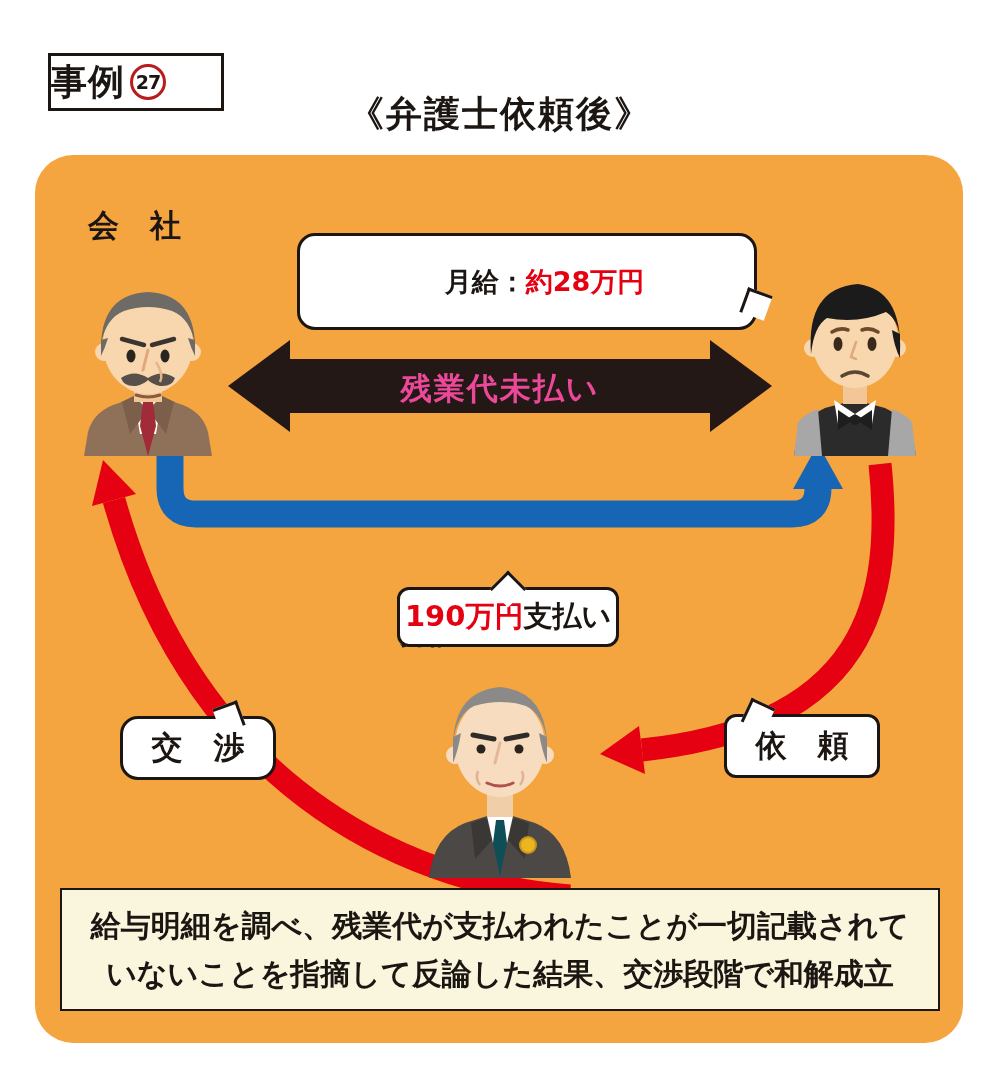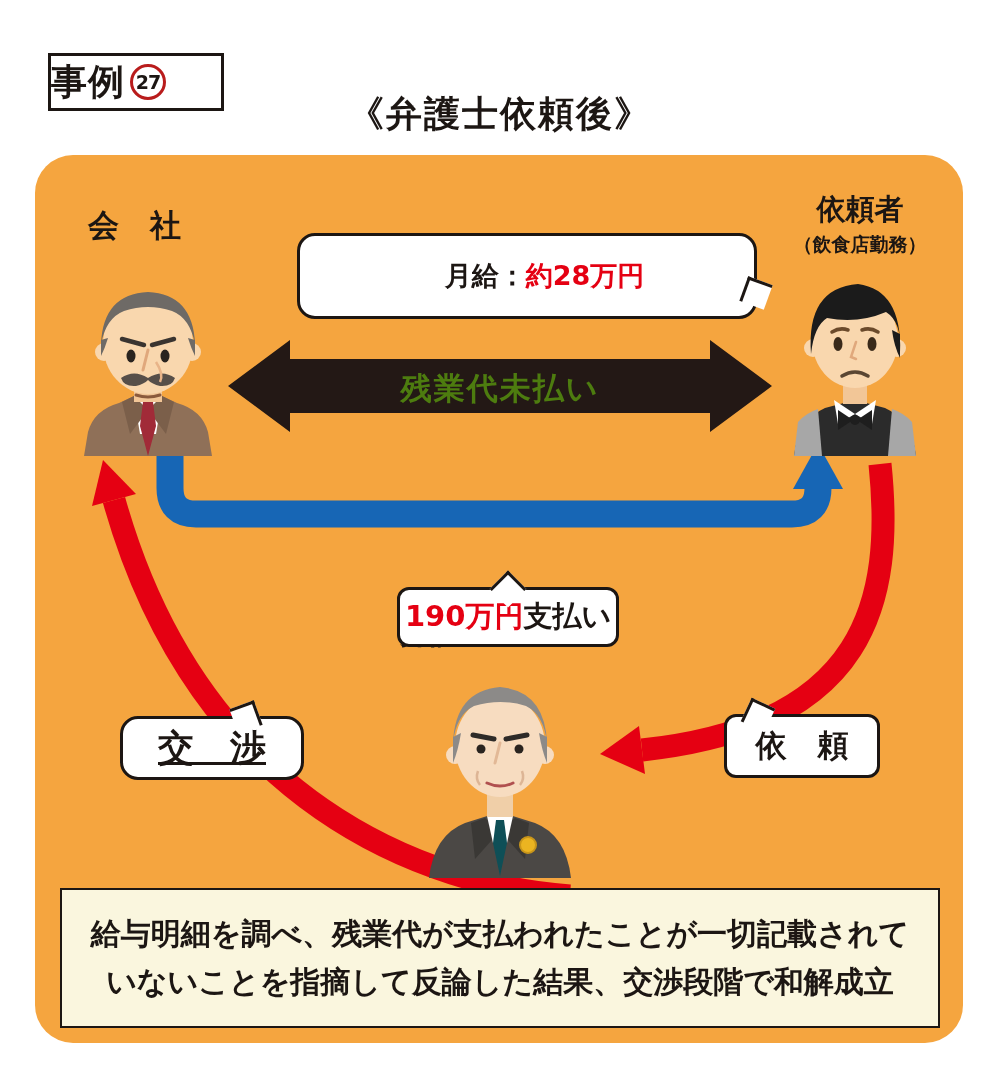--- a/index.html
+++ b/index.html
@@ -40,37 +40,37 @@
   
   .avatar { position:absolute; z-index:2; }
   
   .bubble {
     position:absolute; background:#ffffff; border:3.5px solid #1c1613;
     z-index:3; display:flex; flex-direction:column; align-items:center; justify-content:center;
   }
   .tail {
     position:absolute; width:26px; height:26px; background:#ffffff;
   }
-  .info-bubble { left:297px; top:233px; width:460px; height:86px; border-radius:18px; font-size:27px; line-height:1.45;padding-left:35px; }
+  .info-bubble { left:297px; top:233px; width:460px; height:97px; border-radius:18px; font-size:27px; line-height:1.45;padding-left:35px; }
   .info-bubble .tail { right:-15px; bottom:10px; transform:rotate(-70deg); border-top:3.5px solid #1c1613; border-right:3.5px solid #1c1613; }
   .red-text { color:#E50012; }
   .pay-bubble { left:397px; top:546px; width:222px; height:60px; border-radius:12px; font-size:29px;margin-top:41px; }
   .pay-bubble .tail { left:44%; top:-14px; transform:rotate(45deg); border-top:3.5px solid #1c1613; border-left:3.5px solid #1c1613; }
-  .nego-bubble { left:120px; top:716px; width:184px; height:64px; border-radius:18px; font-size:36px;text-decoration:underline; }
+  .nego-bubble { left:120px; top:716px; width:156px; height:64px; border-radius:18px; font-size:31px; }
   .nego-bubble .tail { left:62%; top:-15px; transform:rotate(70deg); border-top:3.5px solid #1c1613; border-left:3.5px solid #1c1613; }
   .req-bubble { left:724px; top:714px; width:156px; height:64px; border-radius:12px; font-size:31px; }
   .req-bubble .tail { left:12%; top:-15px; transform:rotate(25deg); border-top:3.5px solid #1c1613; border-left:3.5px solid #1c1613; }
   
   .unpaid-caption {
     position:absolute; left:228px; top:368px; width:544px; text-align:center;
-    color:#4d7c0f; font-size:31px; letter-spacing:2px; z-index:2;
+    color:#ec4899; font-size:31px; letter-spacing:2px; z-index:2;
   }
   
   .result-box {
-    position:absolute; left:60px; top:888px; width:880px; height:140px;
+    position:absolute; left:60px; top:888px; width:880px; height:123px;
     background:#FAF6DE; border:2.5px solid #1c1613; z-index:3;
     display:flex; flex-direction:column; align-items:center; justify-content:center;
     font-size:30px; line-height:1.6; text-align:center;
   }
 </style>
 </head>
 <body>
 
 <div id="stage">
 
@@ -92,24 +92,20 @@
     <polygon points="818,444 793,489 843,489" fill="#1766B5"></polygon>
 
     <path d="M 880 464 C 894 600 868 726 642 750" fill="none" stroke="#E50012" stroke-width="23"></path>
     <polygon points="639,726 645,774 600,754" fill="#E50012"></polygon>
 
     <path d="M 570 896 C 430 886 200 806 114 500" fill="none" stroke="#E50012" stroke-width="23"></path>
     <polygon points="136,494 92,506 103,460" fill="#E50012"></polygon>
   </svg>
 
   <div class="company-label">会　社</div>
-  <div class="client-label">
-    <div class="nm">依頼者</div>
-    <div class="sub">（飲食店勤務）</div>
-  </div>
   <div class="lawyer-label">弁護士</div>
 
   <svg class="avatar" style="left:72px; top:282px;" width="152" height="174" viewBox="0 0 152 174">
     <path d="M 12 174 L 16 150 Q 22 128 47 121 L 62 114 L 90 114 L 105 121 Q 130 128 136 150 L 140 174 Z" fill="#8F7058"></path>
     <polygon points="62,116 90,116 84,152 68,152" fill="#ffffff"></polygon>
     <polygon points="62,114 76,128 58,152 50,120" fill="#7B5F4A"></polygon>
     <polygon points="90,114 76,128 94,152 102,120" fill="#7B5F4A"></polygon>
     <polygon points="71,120 81,120 84,144 76,174 68,144" fill="#A12B38"></polygon>
     <rect x="62" y="98" width="28" height="22" fill="#F2C697"></rect>
     <circle cx="32" cy="70" r="9" fill="#F9D7AE"></circle>

